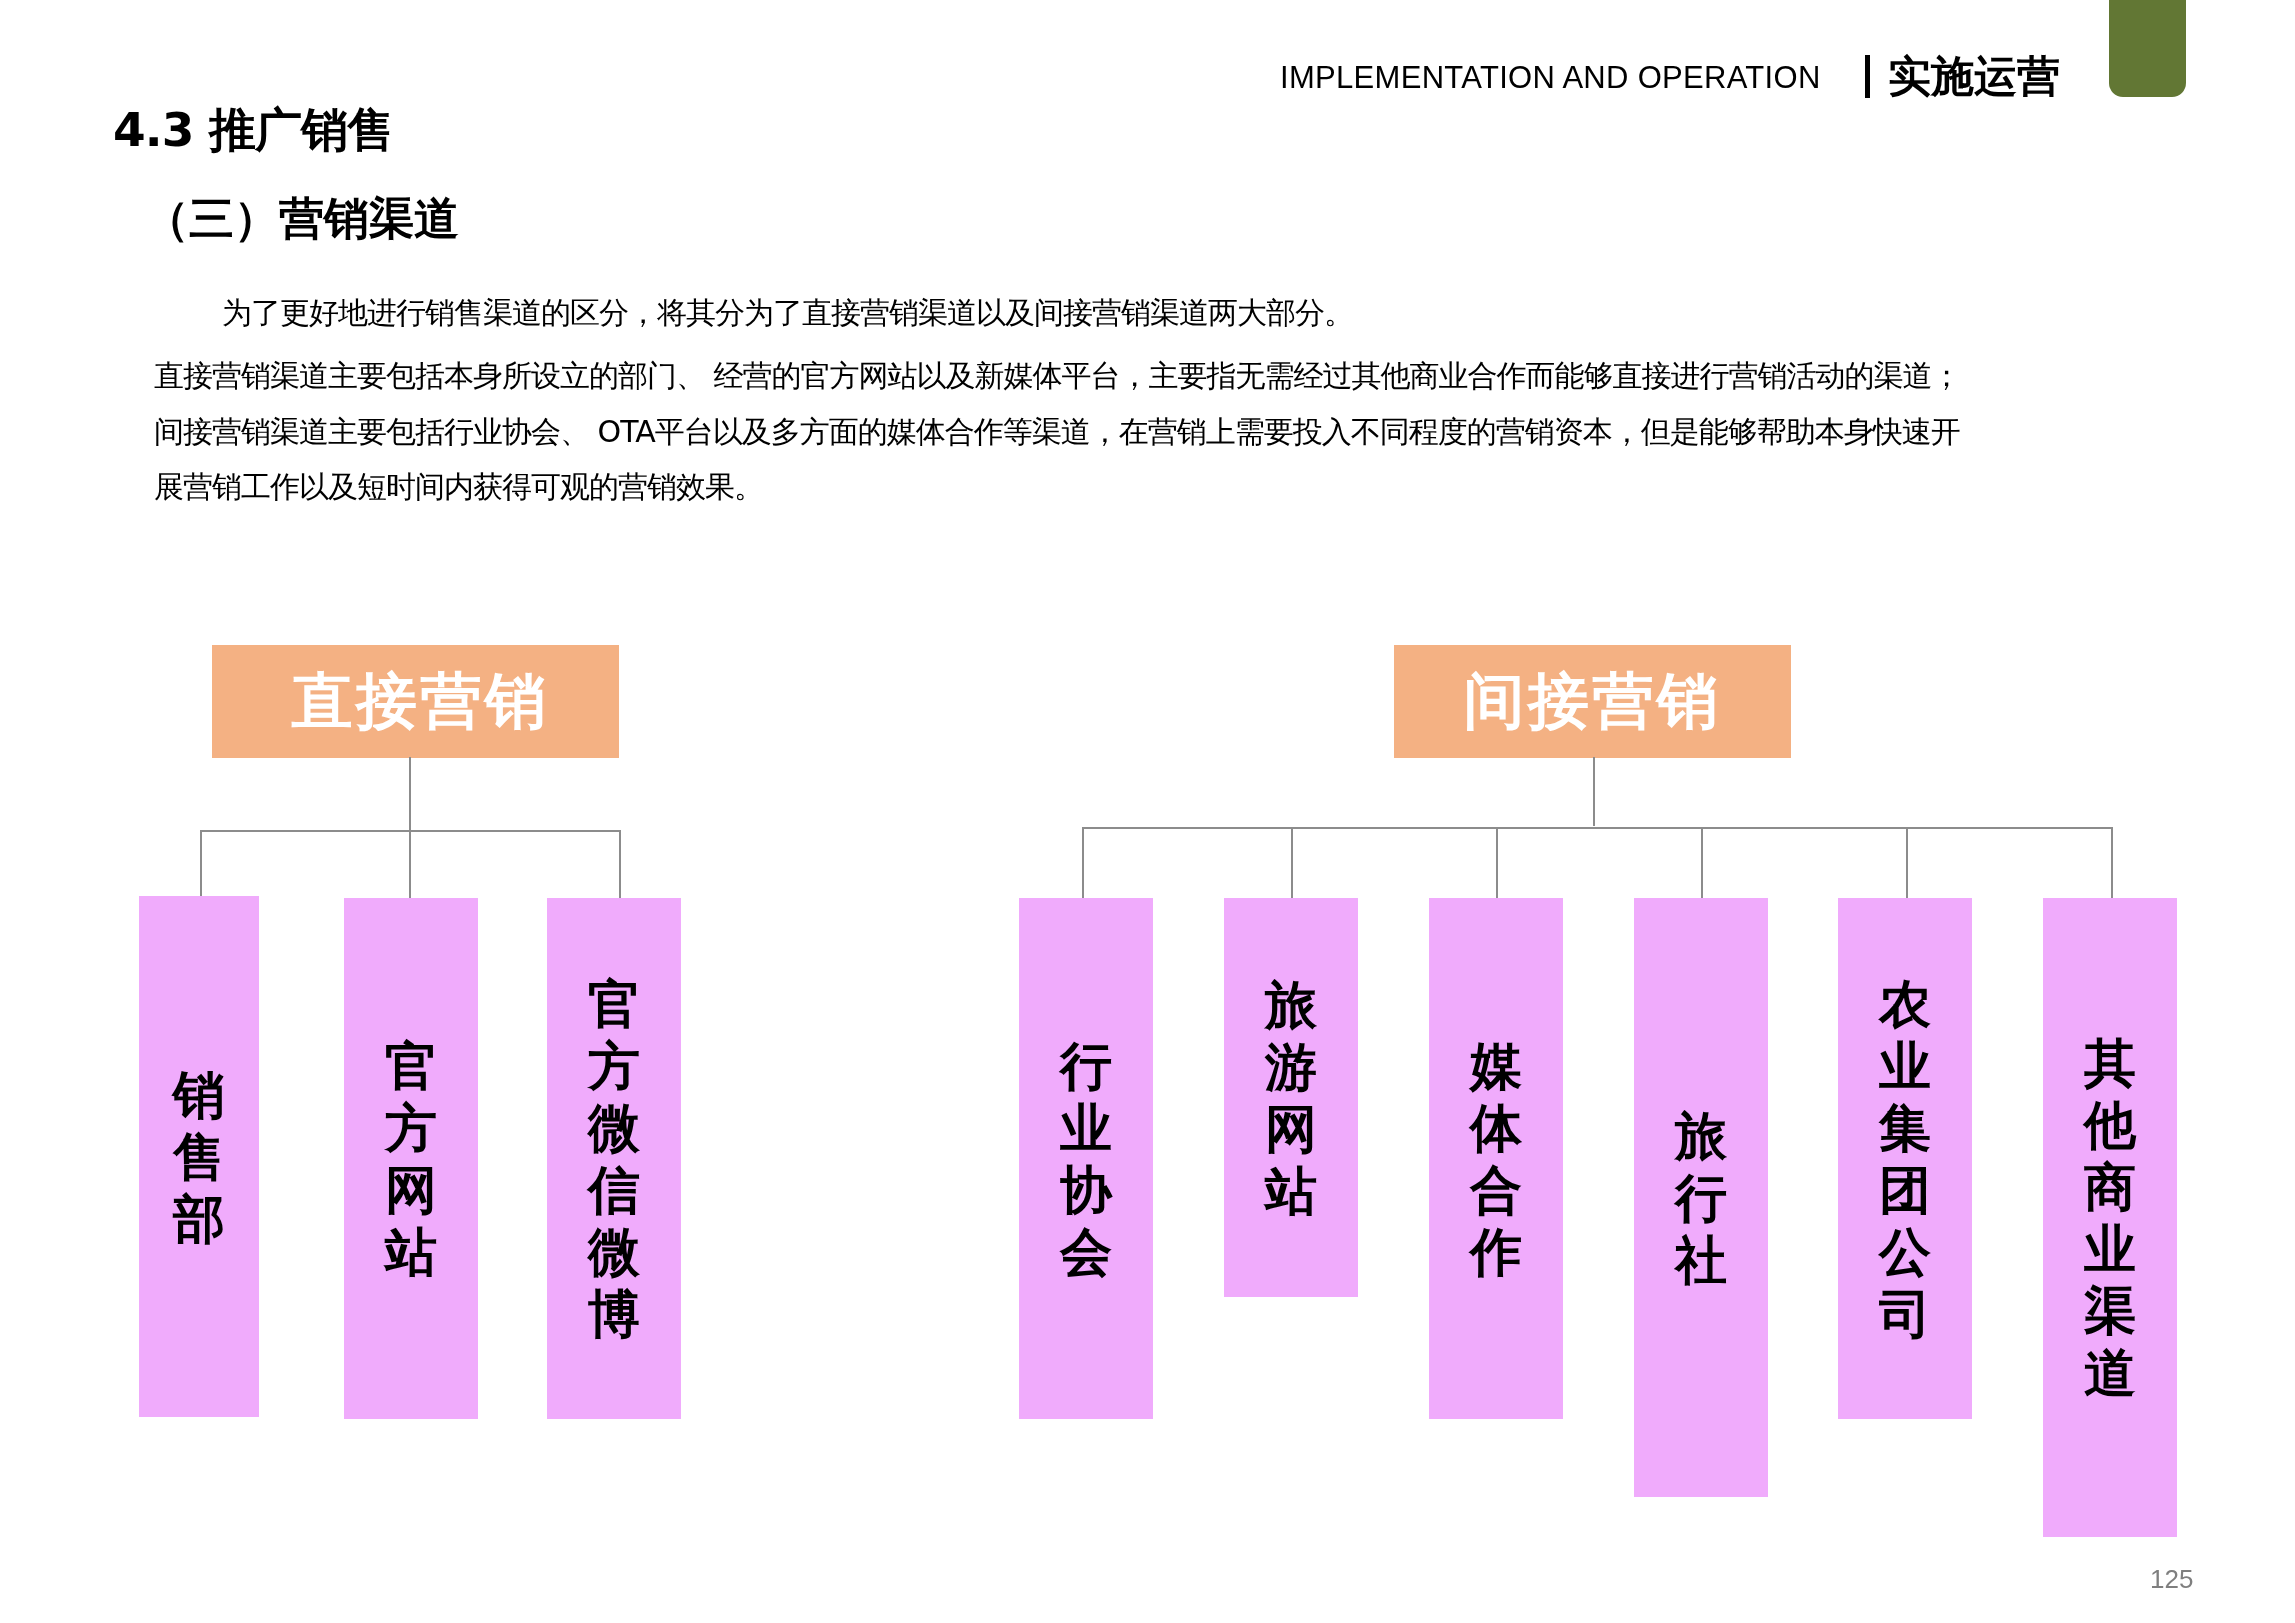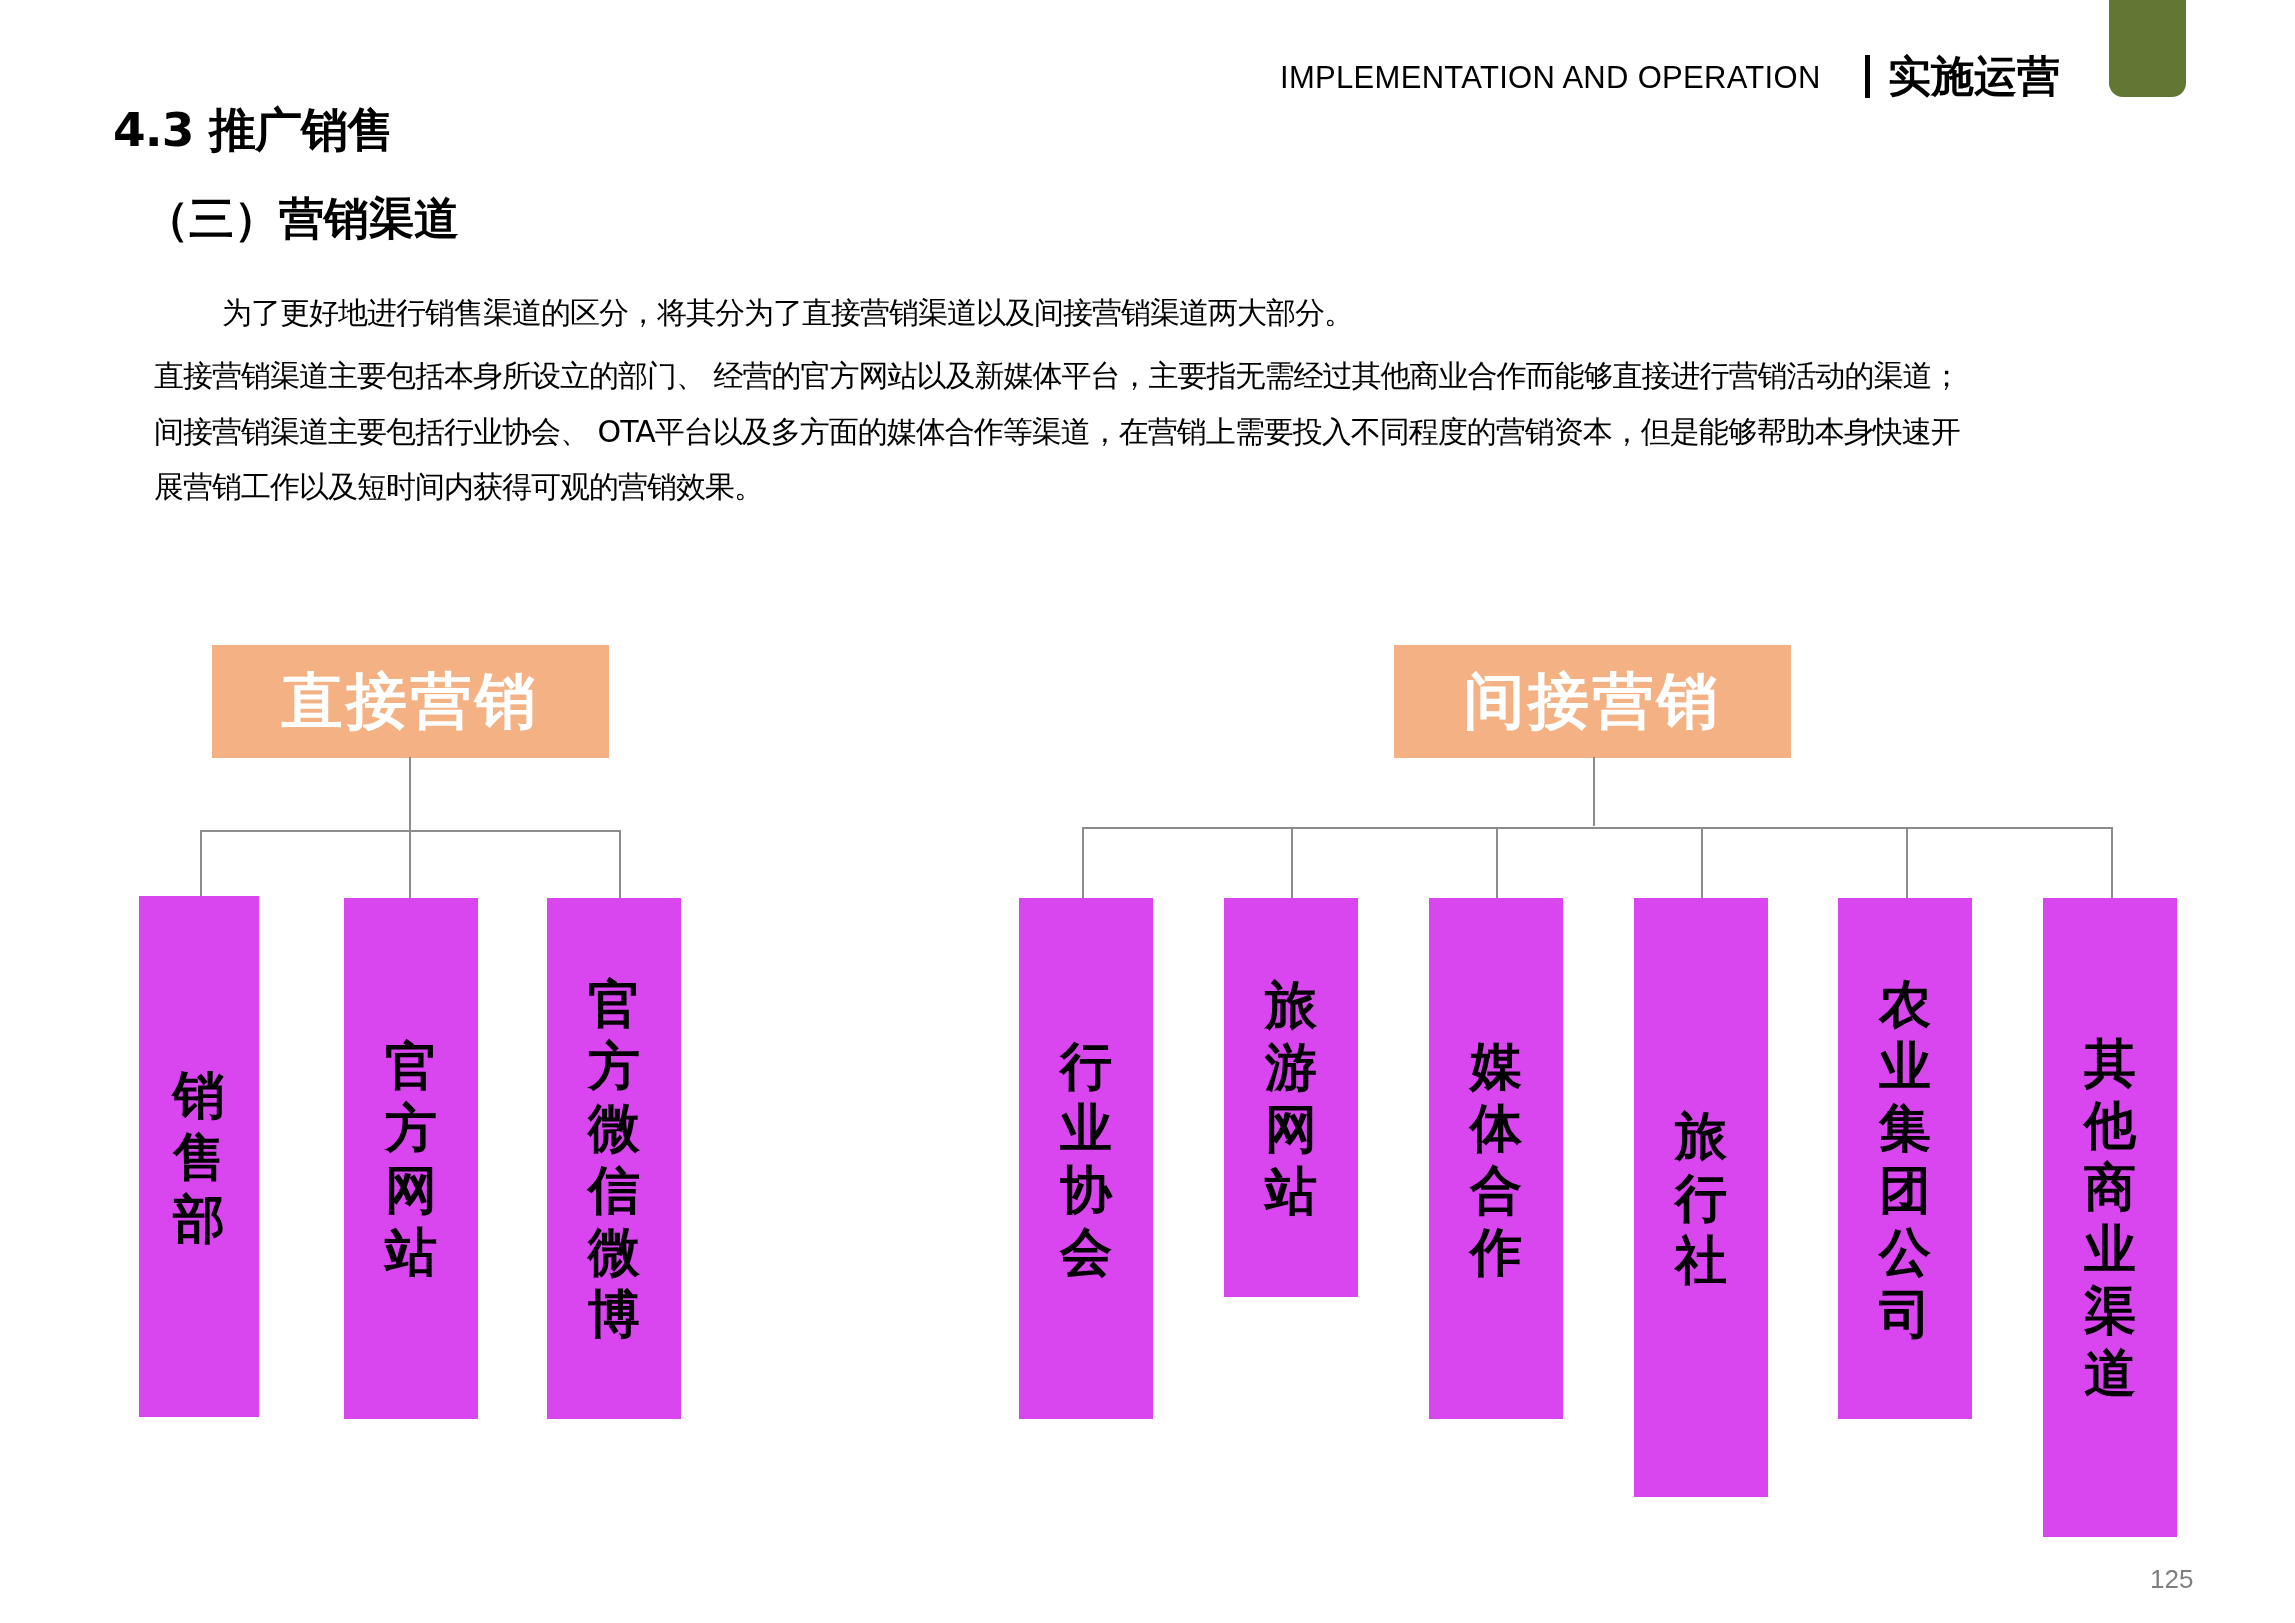--- a/index.html
+++ b/index.html
@@ -7,42 +7,42 @@
          font-family:"DejaVu Sans","Liberation Sans",sans-serif; color:#000; }
   .abs { position:absolute; }
   #tab { left:2109px; top:-14px; width:77px; height:111px; background:#627734; border-radius:0 0 14px 14px; }
   #hdr-en { left:1280px; top:59px; font-family:"Liberation Sans",sans-serif; font-size:31px; line-height:38px; letter-spacing:0.3px; white-space:nowrap; }
   #hdr-bar { left:1865px; top:55px; width:5.2px; height:43px; background:#000; }
   #hdr-cn { left:1888px; top:49px; font-size:43px; font-weight:bold; line-height:54px; white-space:nowrap; }
   #title { left:113px; top:101px; font-size:47px; font-weight:bold; line-height:57px; white-space:nowrap; letter-spacing:-0.9px; }
   #subtitle { left:144px; top:191px; font-size:45px; font-weight:bold; line-height:56px; white-space:nowrap; }
   .para { left:154px; font-size:30px; line-height:38px; white-space:nowrap; letter-spacing:-1px; }
   .orange { background:#F4B183; color:#fff; font-weight:bold; font-size:61px; display:flex; align-items:center; justify-content:center; letter-spacing:3.5px; }
-  .green { background:#d946ef; display:flex; align-items:center; justify-content:center; }
+  .green { background:#f0abfc; display:flex; align-items:center; justify-content:center; }
   .vtext { font-size:52px; font-weight:bold; line-height:62px; width:56px; text-align:center; word-break:break-all; white-space:normal; }
   .line { background:#8c8c8c; }
   #pageno { left:2150px; top:1564px; font-size:26px; color:#7f7f7f; font-family:"Liberation Sans",sans-serif; }
 </style>
 </head>
 <body>
 
 <div id="tab" class="abs"></div>
 <div id="hdr-en" class="abs">IMPLEMENTATION AND OPERATION</div>
 <div id="hdr-bar" class="abs"></div>
 <div id="hdr-cn" class="abs">实施运营</div>
 
 <div id="title" class="abs">4.3 推广销售</div>
 <div id="subtitle" class="abs">（三）营销渠道</div>
 
 <div class="abs para" style="top:294px; left:222px;">为了更好地进行销售渠道的区分，将其分为了直接营销渠道以及间接营销渠道两大部分。</div>
 <div class="abs para" style="top:357px;">直接营销渠道主要包括本身所设立的部门、 经营的官方网站以及新媒体平台，主要指无需经过其他商业合作而能够直接进行营销活动的渠道；</div>
 <div class="abs para" style="top:413px;">间接营销渠道主要包括行业协会、 OTA平台以及多方面的媒体合作等渠道，在营销上需要投入不同程度的营销资本，但是能够帮助本身快速开</div>
 <div class="abs para" style="top:468px;">展营销工作以及短时间内获得可观的营销效果。</div>
 
-<div class="abs orange" style="left:212px; top:645px; width:397px; height:113px;">
+<div class="abs orange" style="left:212px; top:645px; width:397px; height:113px;padding-left:10px;">
   <span>直接营销</span>
 </div>
 <div class="abs line" style="left:409px; top:757px; width:1.7px; height:141px;"></div>
 <div class="abs line" style="left:200px; top:830px; width:421px; height:1.7px;"></div>
 <div class="abs line" style="left:200px; top:830px; width:1.7px; height:68px;"></div>
 <div class="abs line" style="left:619px; top:830px; width:1.7px; height:68px;"></div>
 
 <div class="abs green" style="left:139px; top:896px; width:120px; height:521px;">
   <div class="vtext">销售部</div>
 </div>

